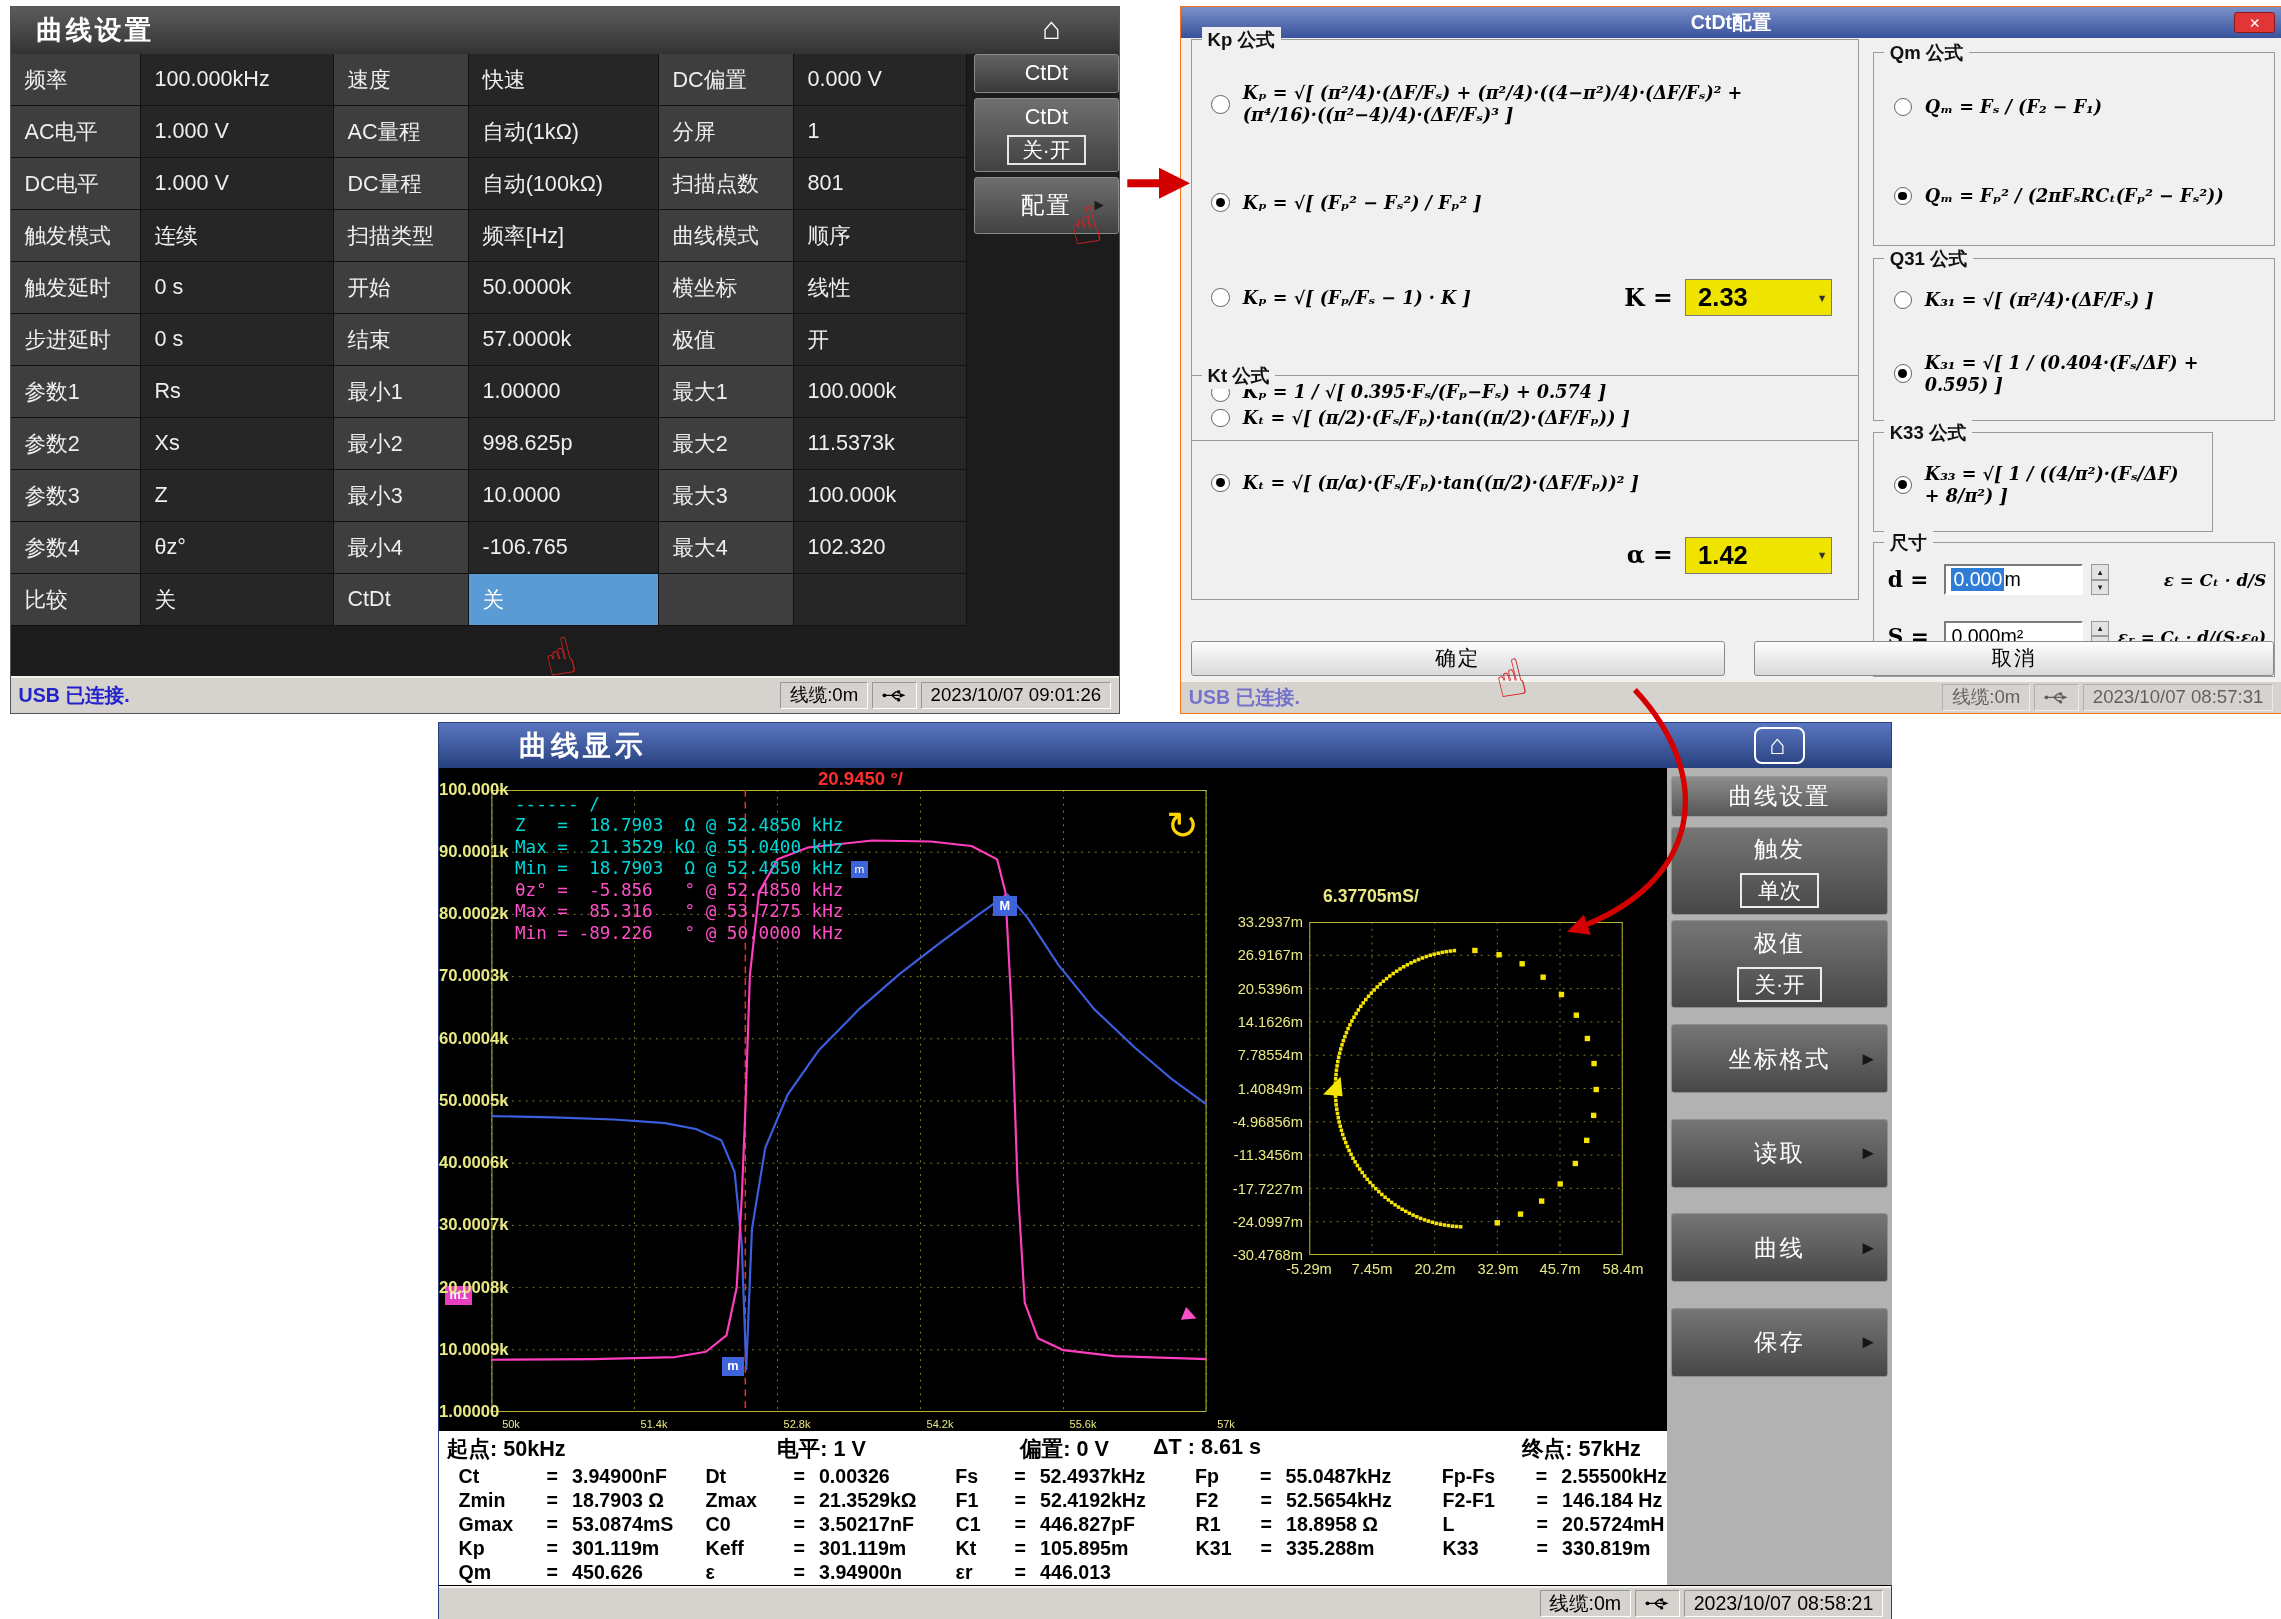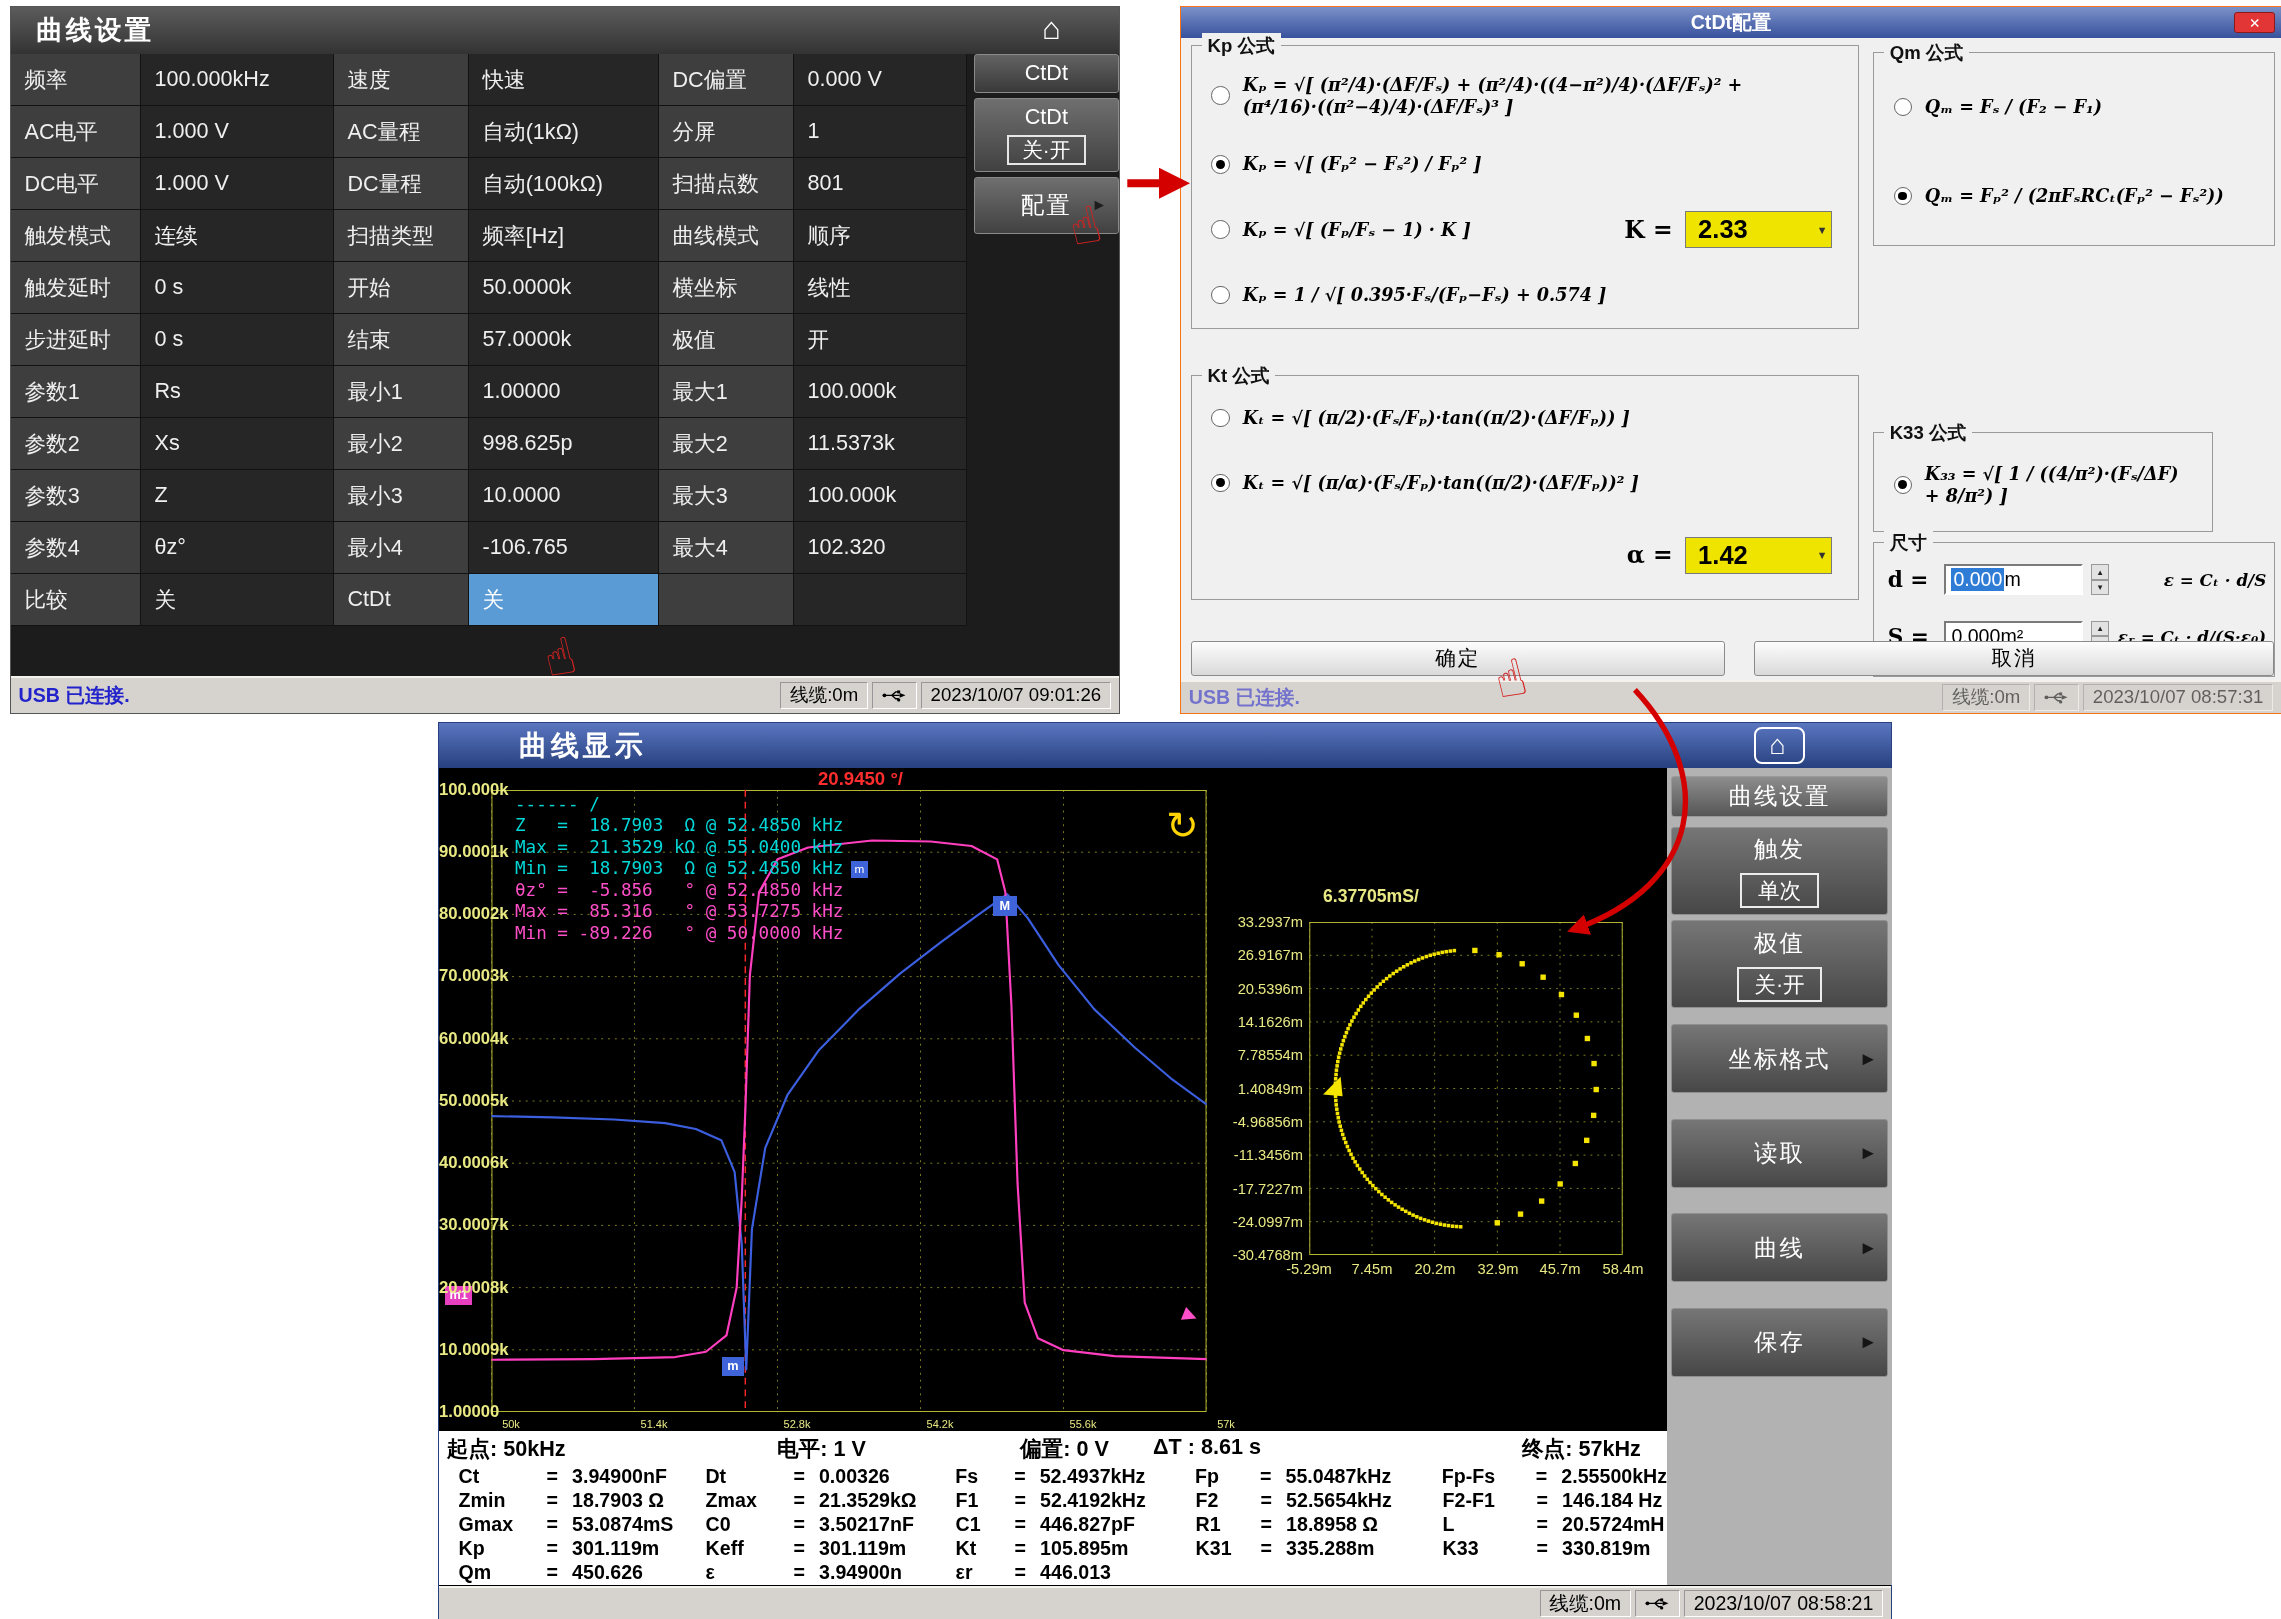--- a/index.html
+++ b/index.html
@@ -210,21 +210,21 @@
 </div>
 
 <div class="panel" id="panel-b">
   <div class="tb-blue-b">
     <span>CtDt配置</span>
     <span class="closebtn">
         <span>✕</span>
       </span>
   </div>
   <div id="dlg-body">
-    <div class="group" style="left:9.8px;top:7px;width:668px;height:284px;">
+    <div class="group" style="left:9.8px;top:1px;width:668px;height:402px;">
       <span class="group-label">Kp 公式</span>
       <div class="opts" id="opts-kp">
           <div class="opt">
             <span class="radio"></span>
             <span class="formula">Kₚ = √[ (π²/4)·(ΔF/Fₛ) + (π²/4)·((4−π²)/4)·(ΔF/Fₛ)² + (π⁴/16)·((π²−4)/4)·(ΔF/Fₛ)³ ]</span>
           </div>
           <div class="opt">
             <span class="radio sel"></span>
             <span class="formula">Kₚ = √[ (Fₚ² − Fₛ²) / Fₚ² ]</span>
           </div>
@@ -268,20 +268,33 @@
     <div class="group" style="left:692px;top:13.7px;width:402px;height:194px;">
       <span class="group-label">Qm 公式</span>
       <div class="opts" id="opts-qm">
           <div class="opt">
             <span class="radio"></span>
             <span class="formula">Qₘ = Fₛ / (F₂ − F₁)</span>
           </div>
           <div class="opt">
             <span class="radio sel"></span>
             <span class="formula">Qₘ = Fₚ² / (2πFₛRCₜ(Fₚ² − Fₛ²))</span>
+          </div>
+        </div>
+    </div>
+    <div class="group" style="left:692px;top:220px;width:402px;height:163px;">
+      <span class="group-label">Q31 公式</span>
+      <div class="opts" id="opts-q31">
+          <div class="opt">
+            <span class="radio"></span>
+            <span class="formula">K₃₁ = √[ (π²/4)·(ΔF/Fₛ) ]</span>
+          </div>
+          <div class="opt">
+            <span class="radio sel"></span>
+            <span class="formula">K₃₁ = √[ 1 / (0.404·(Fₛ/ΔF) + 0.595) ]</span>
           </div>
         </div>
     </div>
     <div class="group" style="left:692px;top:394px;width:340px;height:100px;">
       <span class="group-label">K33 公式</span>
       <div class="opts" id="opts-k33">
           <div class="opt">
             <span class="radio sel"></span>
             <span class="formula">K₃₃ = √[ 1 / ((4/π²)·(Fₛ/ΔF) + 8/π²) ]</span>
           </div>

